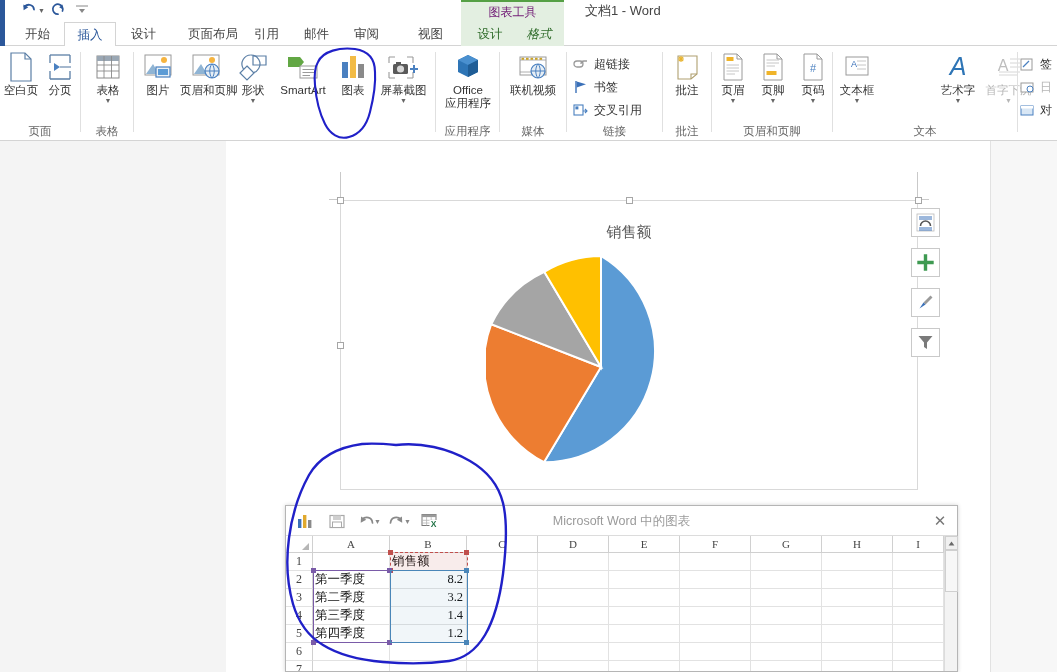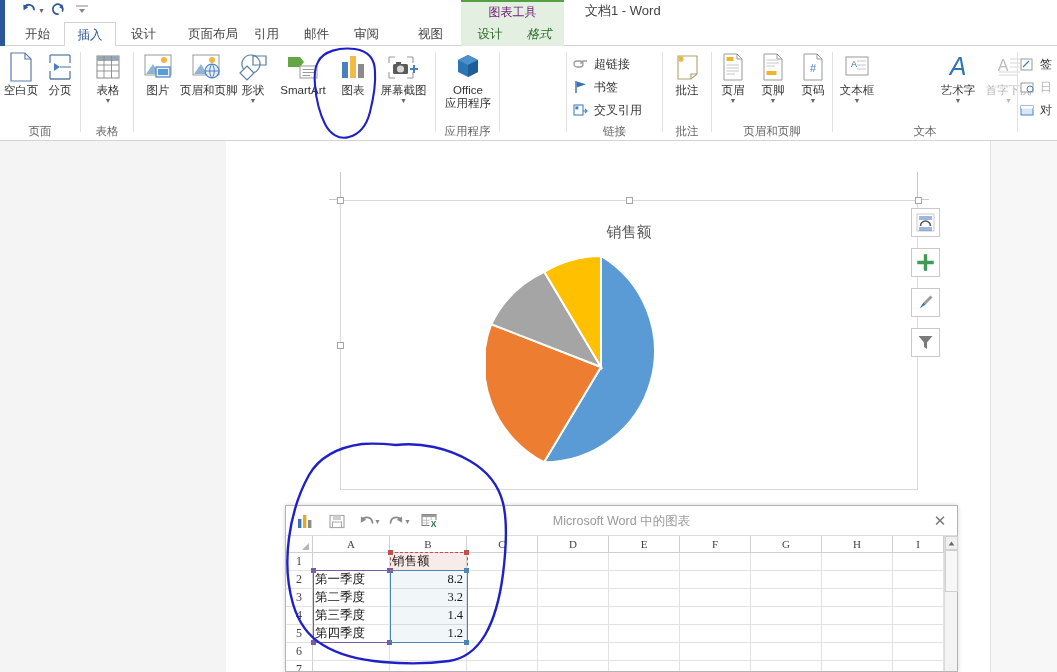--- a/index.html
+++ b/index.html
@@ -381,20 +381,39 @@
               <path d="M17 13 V25 L27 20 V8 Z" fill="#1f5d96"></path>
             </svg>
         </div>
         <div class="rib-txt">Office</div>
         <div class="rib-txt2">应用程序</div>
       </div>
       <div class="grp-label">应用程序</div>
     </div>
     <div class="rib-sep" style="left:499px;"></div>
 
+    <div class="rib-group" style="left:500px;width:66px;">
+      <div class="rib-btn" style="left:2px;width:62px;">
+        <div class="rib-icon">
+          <svg width="34" height="30" viewBox="0 0 34 30">
+              <rect x="4" y="5" width="26" height="18" fill="#fff" stroke="#9a9a9a" stroke-width="1"></rect>
+              <path d="M4 8 H30 M4 20 H30" stroke="#9a9a9a" stroke-width="0.8"></path>
+              <rect x="5.5" y="5.8" width="2.6" height="2" fill="#c9a227"></rect>
+              <rect x="10" y="5.8" width="2.6" height="2" fill="#c9a227"></rect>
+              <rect x="14.5" y="5.8" width="2.6" height="2" fill="#c9a227"></rect>
+              <rect x="19" y="5.8" width="2.6" height="2" fill="#c9a227"></rect>
+              <rect x="23.5" y="5.8" width="2.6" height="2" fill="#c9a227"></rect>
+              <circle cx="22" cy="19" r="7" fill="#e6eef5" stroke="#4a80c0" stroke-width="1.2"></circle>
+              <path d="M15 19 H29 M22 12 C19 15 19 23 22 26 C25 23 25 15 22 12" stroke="#4a80c0" stroke-width="1" fill="none"></path>
+            </svg>
+        </div>
+        <div class="rib-txt">联机视频</div>
+      </div>
+      <div class="grp-label">媒体</div>
+    </div>
     <div class="rib-sep" style="left:566px;"></div>
 
     <div class="rib-group" style="left:567px;width:95px;">
       <div class="rib-row-item" style="left:5px;top:8px;">
         <svg width="17" height="14" viewBox="0 0 17 14">
             <path d="M2 7 A3 3 0 0 1 5 4 H8 A3 3 0 0 1 8 10 H5 A3 3 0 0 1 2 7" fill="none" stroke="#9a9a9a" stroke-width="1.3"></path>
             <path d="M9 7 A3 3 0 0 1 12 4 H15" fill="none" stroke="#9a9a9a" stroke-width="1.3"></path>
           </svg>
         <span>超链接</span>
       </div>

